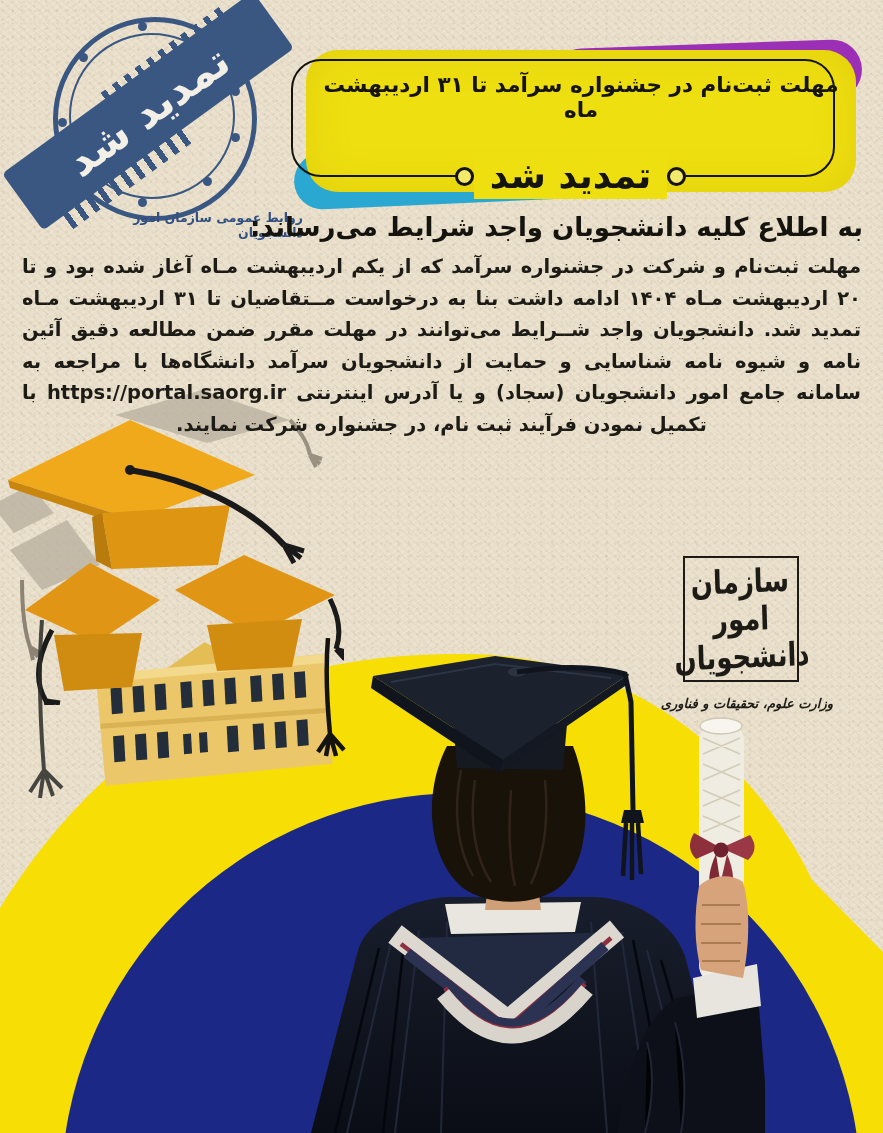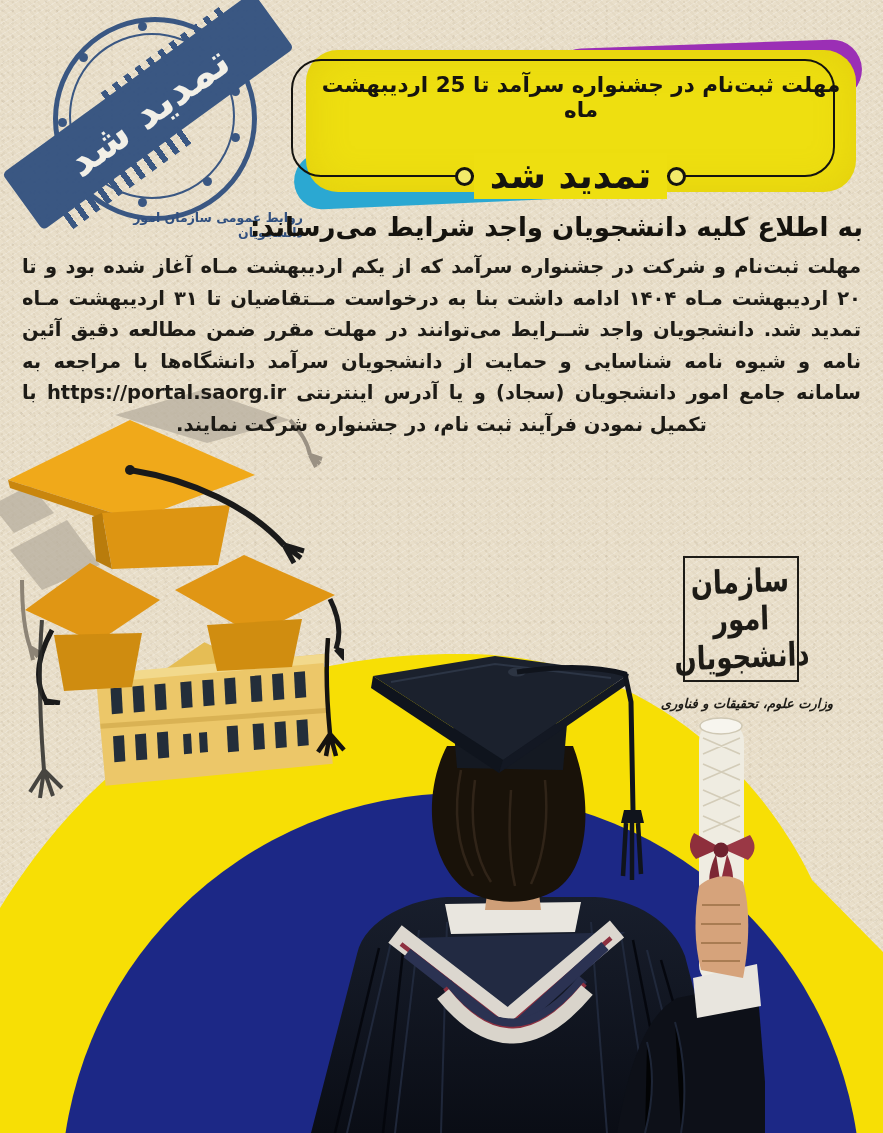--- a/index.html
+++ b/index.html
@@ -101,21 +101,21 @@
       <span>تمدید شد</span>
     </div>
   </div>
   <div class="stamp-caption fa">روابط عمومی سازمان امور دانشجویان</div>
 
   <div class="ybox box1">
     <div class="acc-purple"></div>
     <div class="acc-cyan"></div>
     <div class="body-y"></div>
     <div class="outline"></div>
-    <div class="l1 fa">مهلت ثبت‌نام در جشنواره سرآمد تا 25 اردیبهشت ماه</div>
+    <div class="l1 fa">مهلت ثبت‌نام در جشنواره سرآمد تا ۳۱ اردیبهشت ماه</div>
     <div class="l2row">
       <span class="bdot"></span>
       <span class="l2 fa">تمدید شد</span>
       <span class="bdot"></span>
     </div>
   </div>
 
   <div class="heading fa">به اطلاع کلیه دانشجویان واجد شرایط می‌رساند:</div>
   <div class="bodytext fa">مهلت ثبت‌نام و شرکت در جشنواره سرآمد که از یکم اردیبهشت مـاه آغاز شده بود و تا ۲۰ اردیبهشت مـاه ۱۴۰۴ ادامه داشت بنا به درخواست مــتقاضیان تا ۳۱ اردیبهشت مـاه تمدید شد. دانشجویان واجد شــرایط می‌توانند در مهلت مقرر ضمن مطالعه دقیق آئین نامه و شیوه نامه شناسایی و حمایت از دانشجویان سرآمد دانشگاه‌ها با مراجعه به سامانه جامع امور دانشجویان (سجاد) و یا آدرس اینترنتی https://portal.saorg.ir با تکمیل نمودن فرآیند ثبت نام، در جشنواره شرکت نمایند.</div>
 

